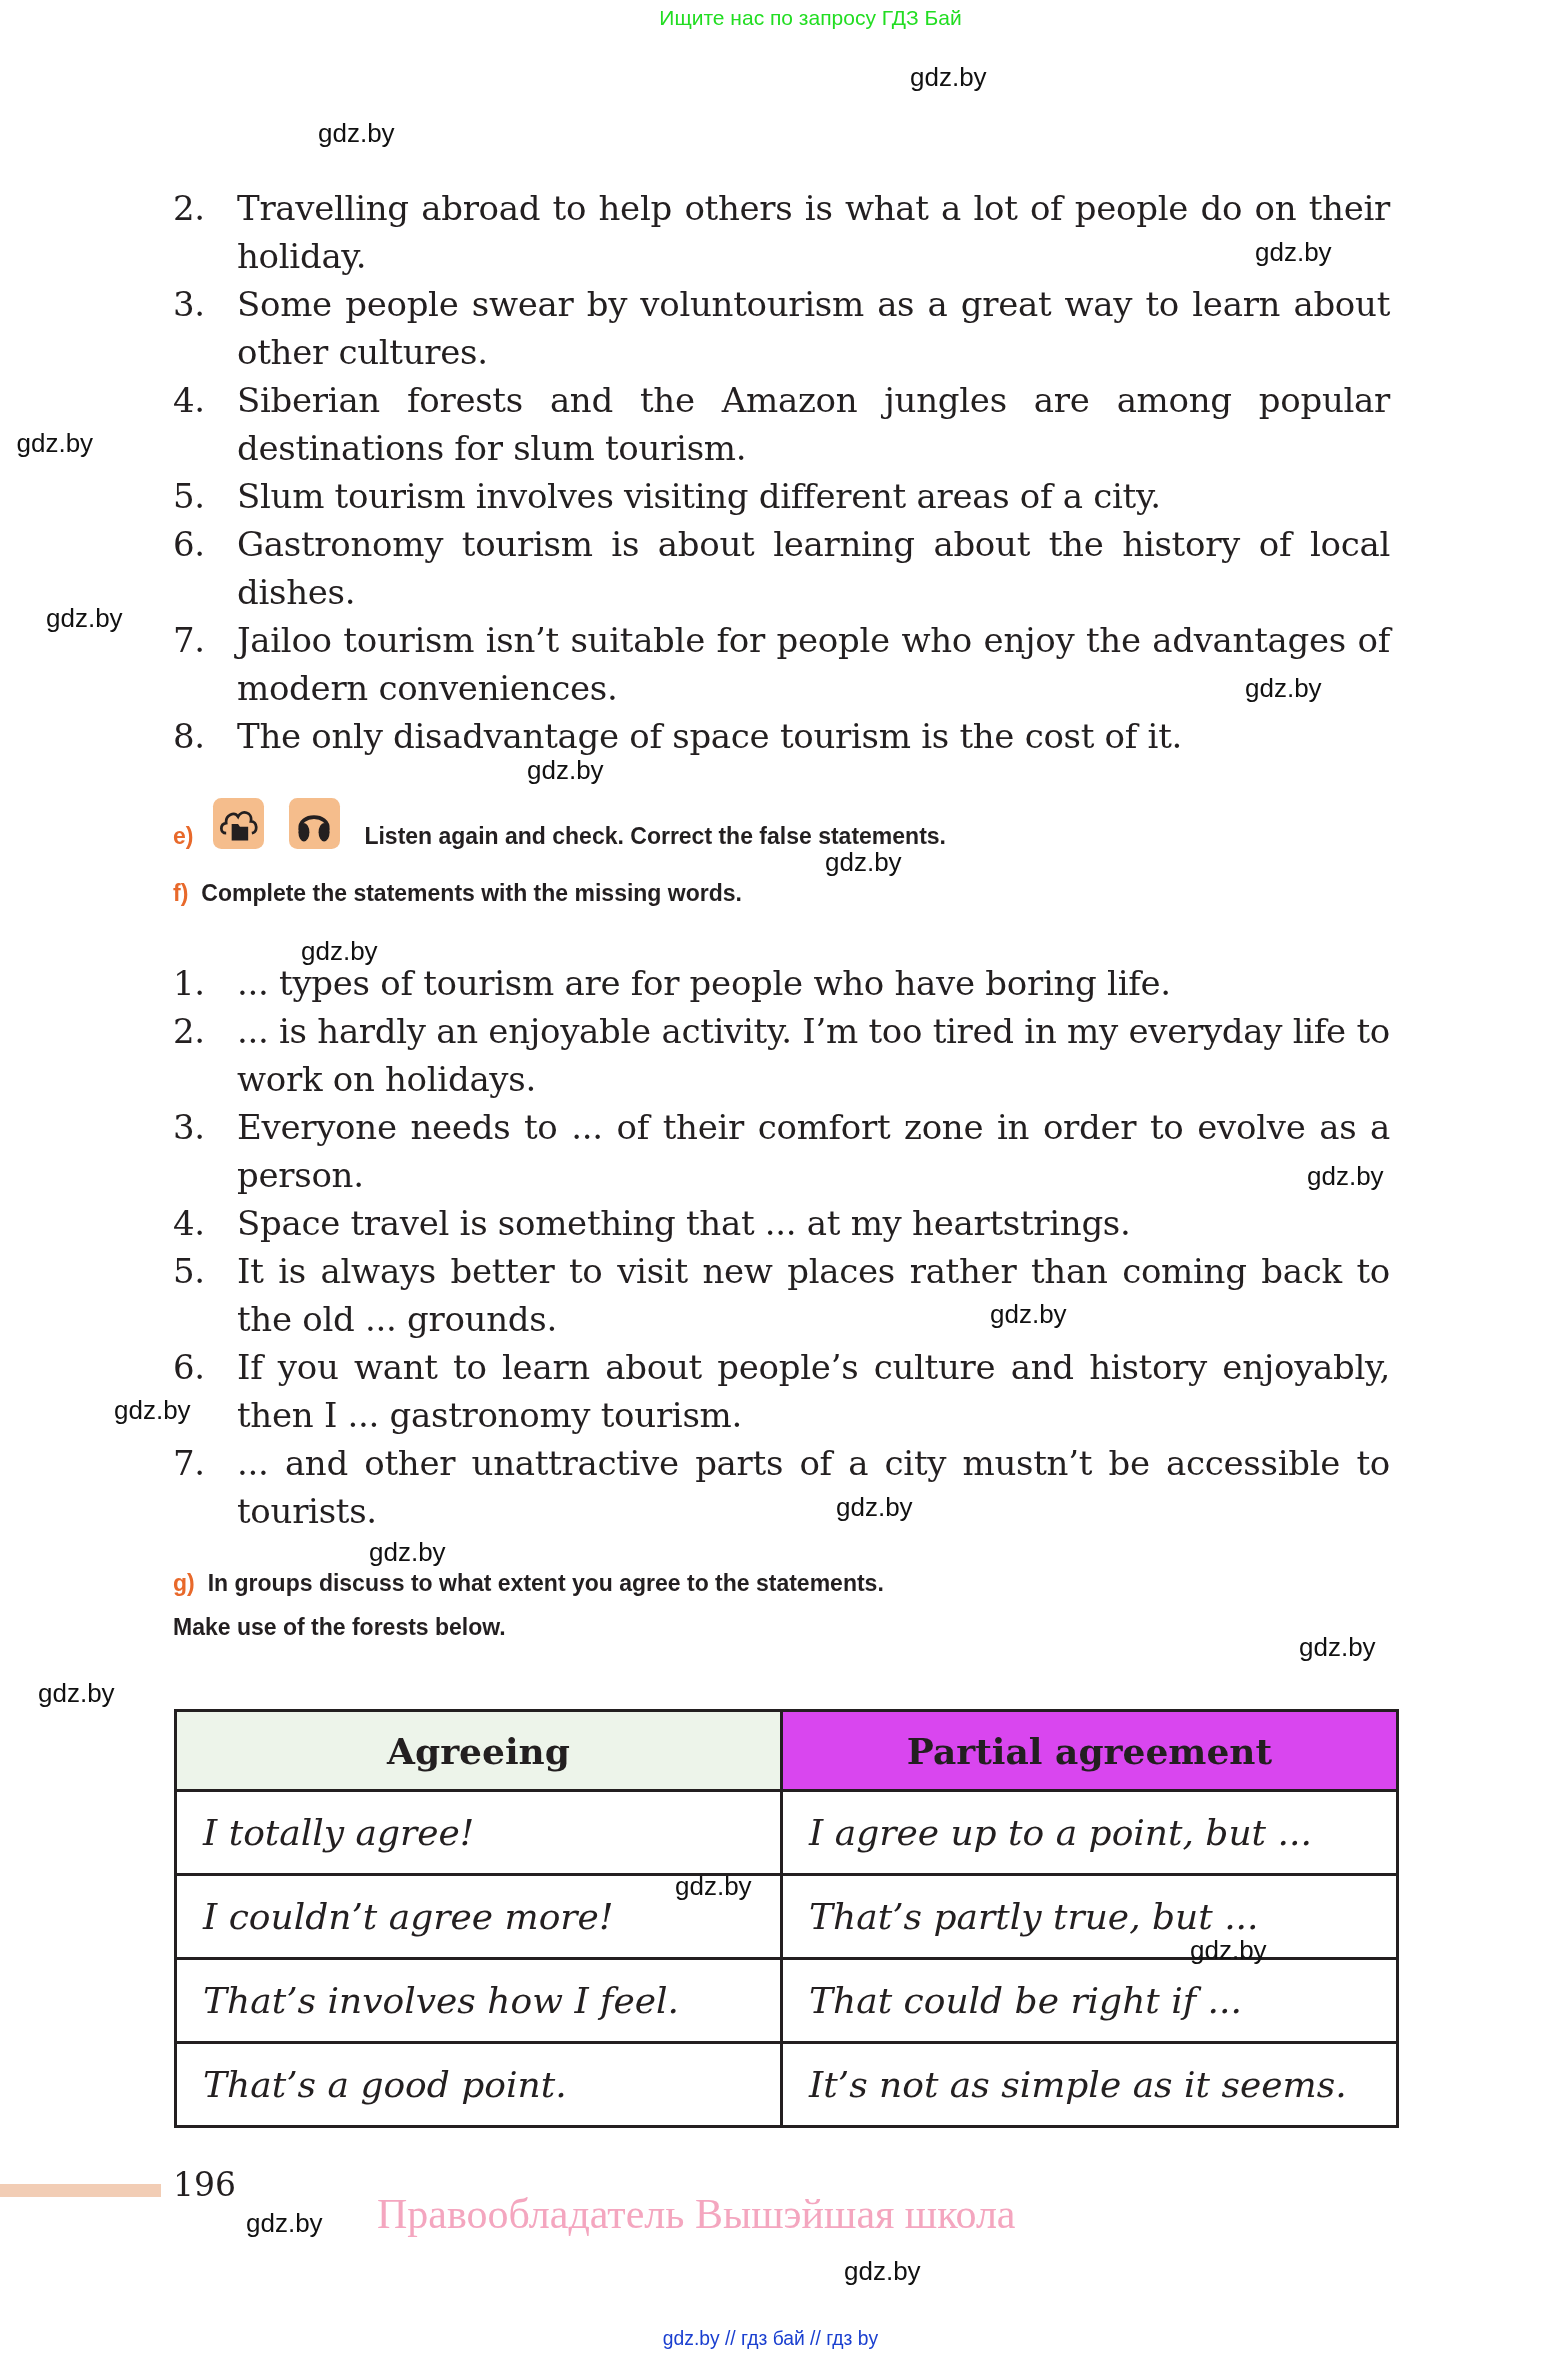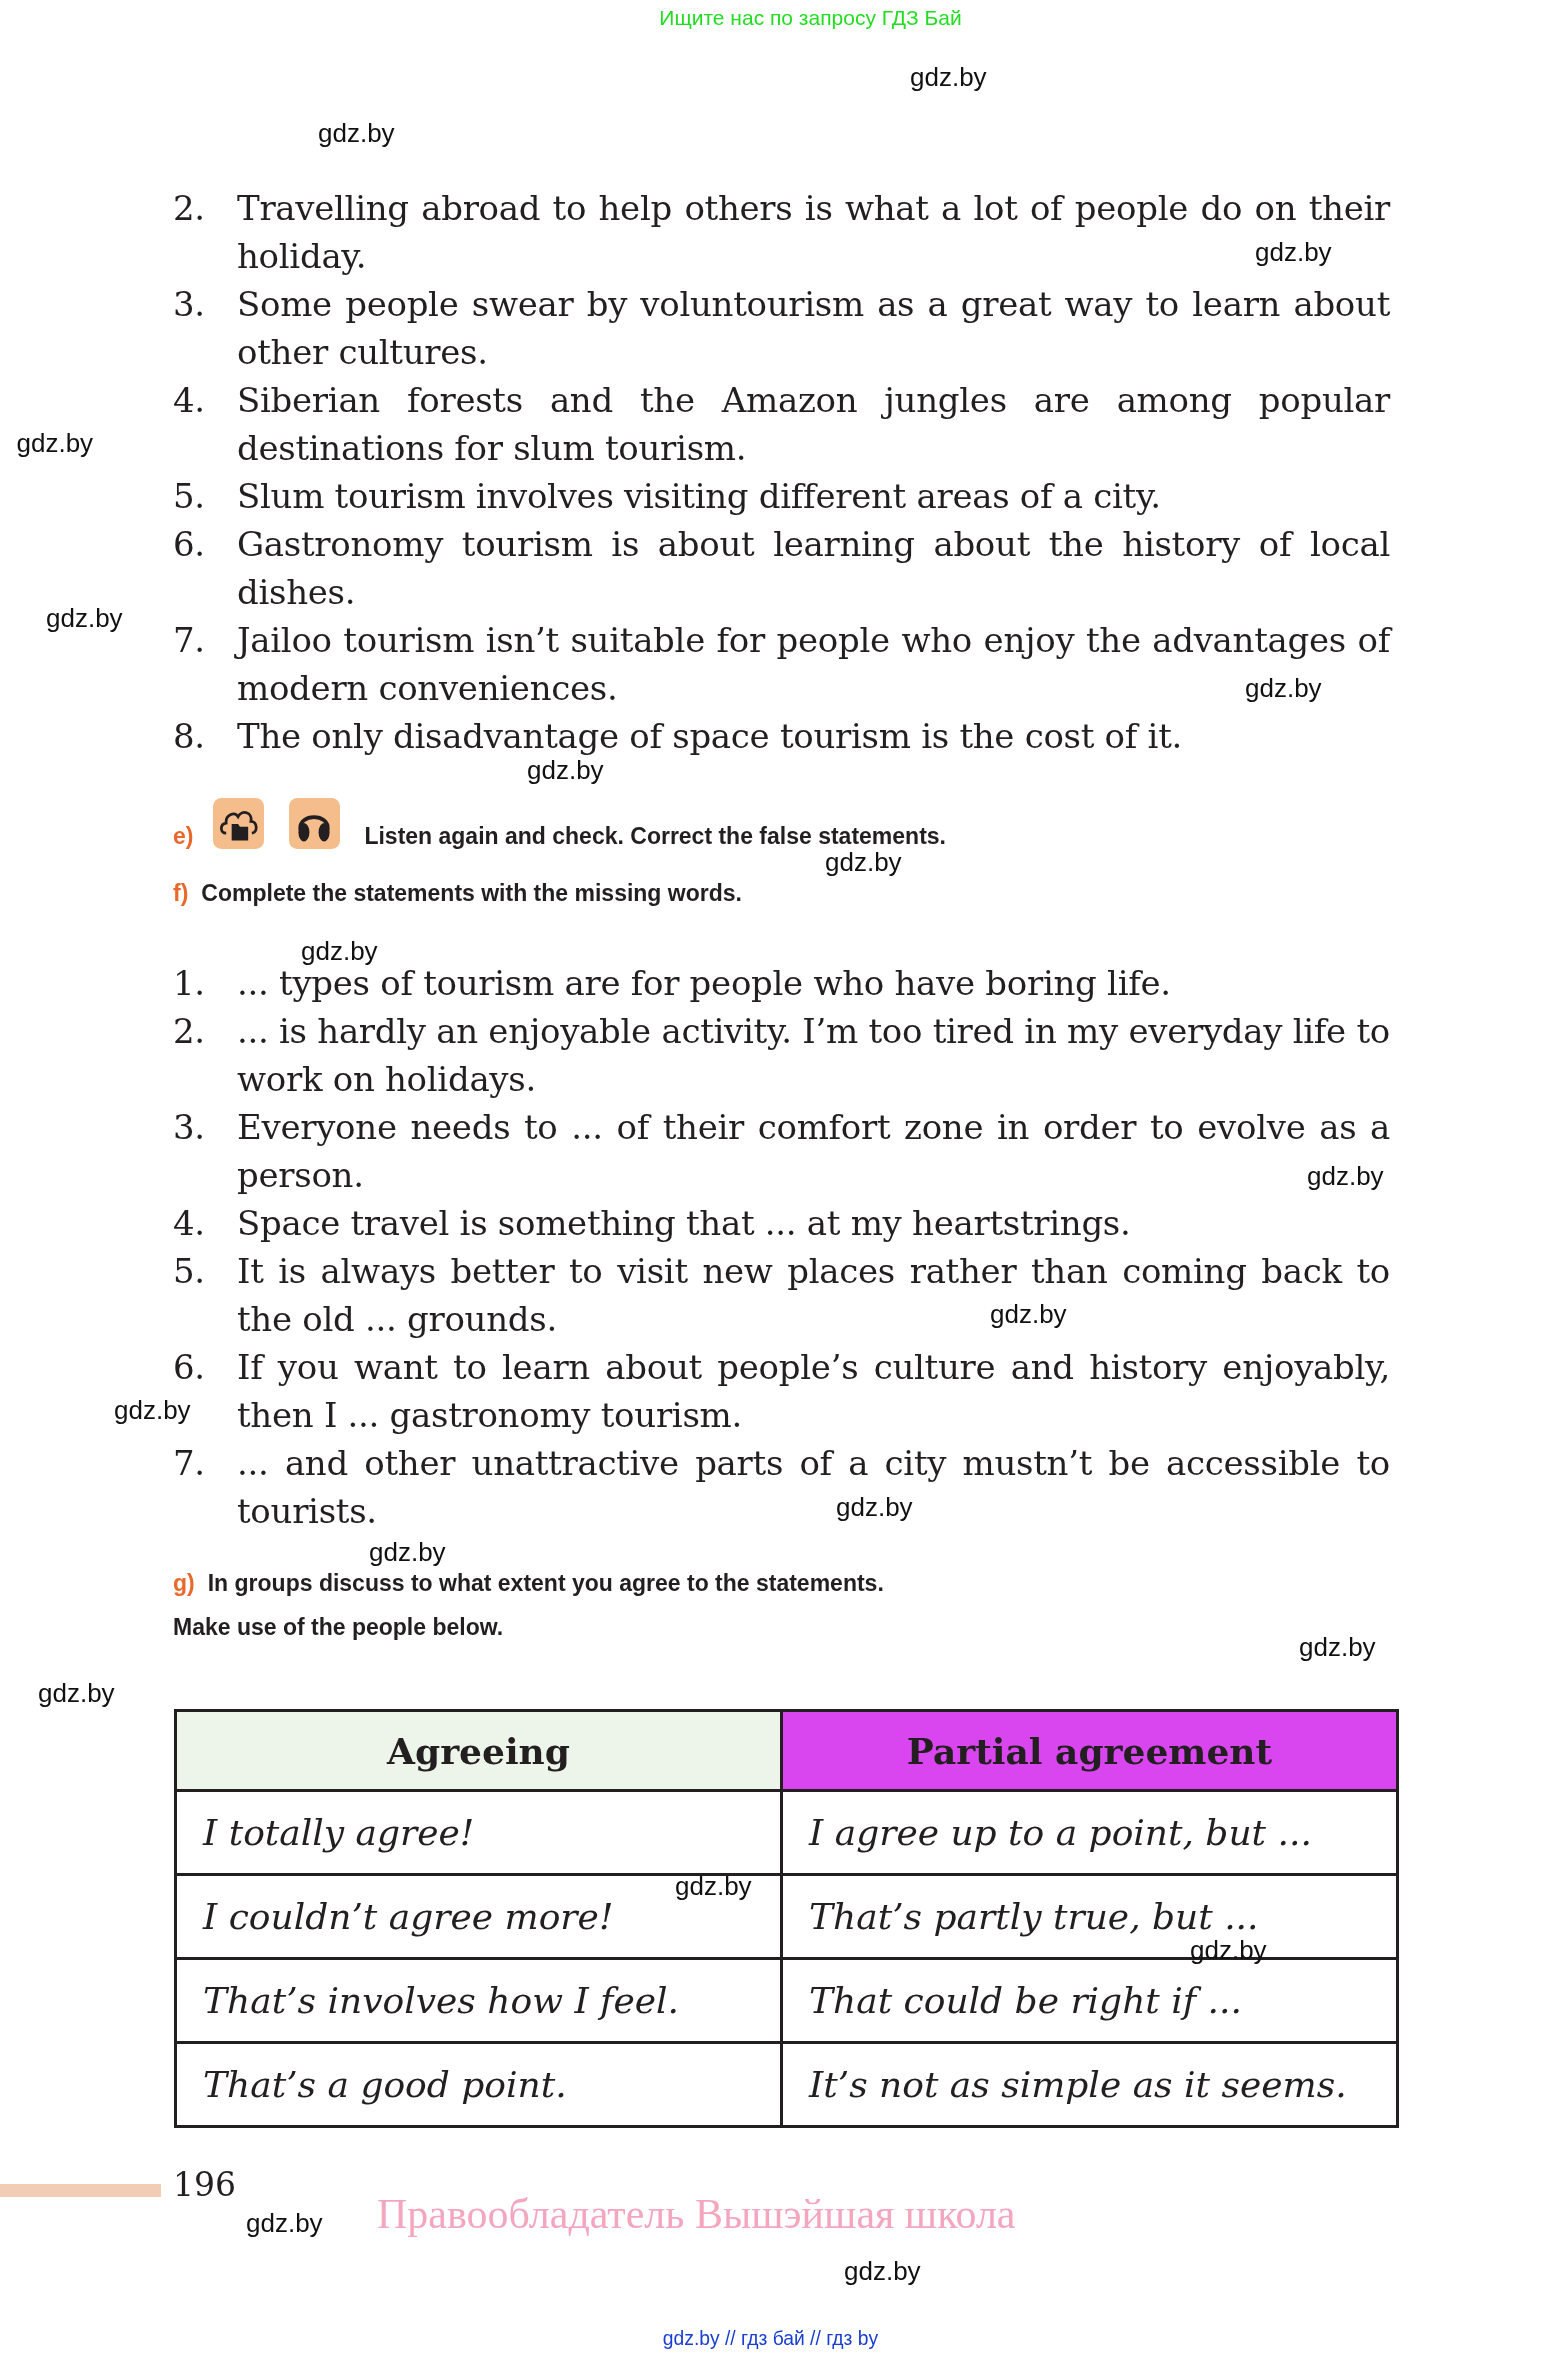--- a/index.html
+++ b/index.html
@@ -132,21 +132,21 @@
     </div>
   <div class="item">
       <span class="num">7.</span>
       <span class="txt">... and other unattractive parts of a city mustn’t be accessible to tourists.</span>
     </div>
 </div>
 
 <div class="abs task" style="left:173px;top:1570px">
   <span class="letter">g)</span><span>In groups discuss to what extent you agree to the statements.</span>
 </div>
-<div class="abs task" style="left:173px;top:1614px">Make use of the people below.</div>
+<div class="abs task" style="left:173px;top:1614px">Make use of the forests below.</div>
 
 <table class="phr">
   <tbody>
       <tr>
     <th class="c1">Agreeing</th>
     <th class="c2">Partial agreement</th>
   </tr>
   <tr>
     <td>I totally agree!</td>
     <td>I agree up to a point, but ...</td>

